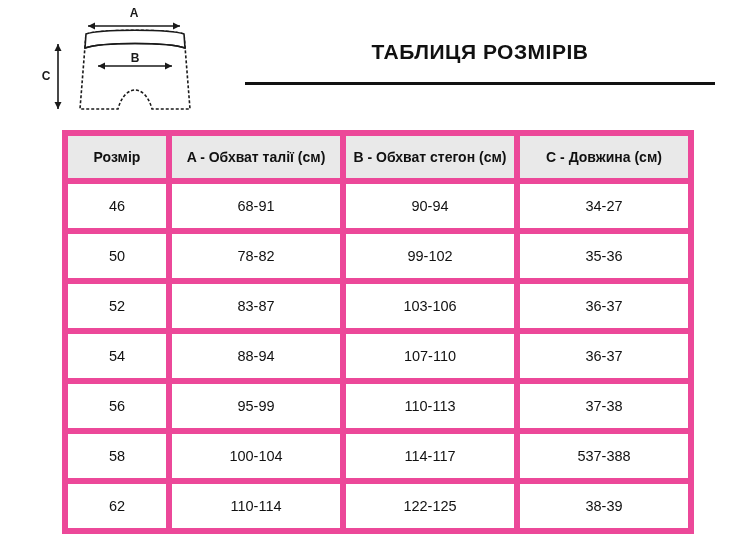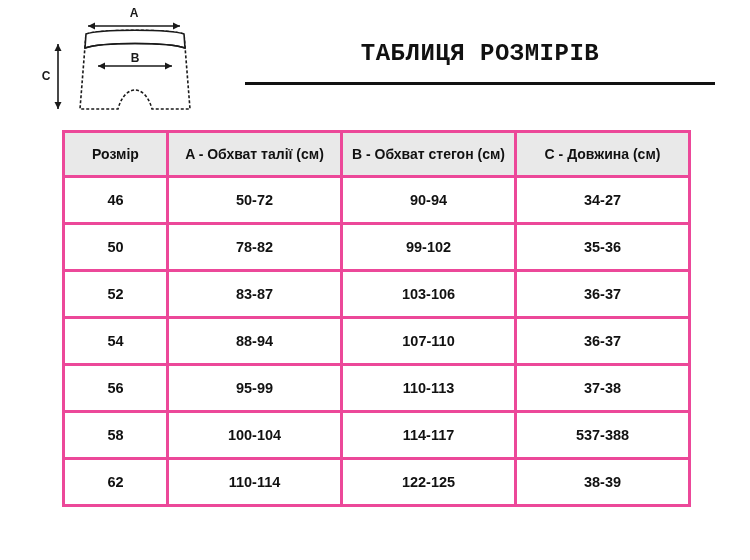--- a/index.html
+++ b/index.html
@@ -35,25 +35,24 @@
     width: 200px;
     height: 120px;
   }
 
   .title {
     position: absolute;
     left: 245px;
     top: 40px;
     width: 470px;
     text-align: center;
-    font-size: 24px;
+    font-size: 21px;
     font-weight: bold;
     letter-spacing: 0.5px;
     color: #111111;
-    font-family: Liberation Mono, monospace;
   }
 
   .title-rule {
     position: absolute;
     left: 245px;
     top: 82px;
     width: 470px;
     height: 3px;
     background: #111111;
   }
@@ -67,37 +66,37 @@
   }
 
   table.size-table {
     border-collapse: collapse;
     width: 626px;
     table-layout: fixed;
   }
 
   table.size-table th,
   table.size-table td {
-    border: 3px solid #ec4899;
+    border: 6px solid #ec4899;
     text-align: center;
     font-size: 14.5px;
     color: #111111;
   }
 
   table.size-table th {
     background: #e9e9e9;
     font-weight: bold;
     height: 42px;
     font-size: 14px;
     padding: 0 4px;
   }
 
   table.size-table td {
     height: 42px;
-    font-weight: bold;
+    font-weight: normal;
     background: #ffffff;
   }
 
   col.c0 { width: 104px; }
   col.c1 { width: 174px; }
   col.c2 { width: 174px; }
   col.c3 { width: 174px; }
 
   
   .shorts-svg { display: block; }
@@ -157,21 +156,21 @@
         <tr>
           <th>Розмір</th>
           <th>A - Обхват талії (см)</th>
           <th>B - Обхват стегон (см)</th>
           <th>C - Довжина (см)</th>
         </tr>
       </thead>
       <tbody>
         <tr>
           <td>46</td>
-          <td>50-72</td>
+          <td>68-91</td>
           <td>90-94</td>
           <td>34-27</td>
         </tr>
         <tr>
           <td>50</td>
           <td>78-82</td>
           <td>99-102</td>
           <td>35-36</td>
         </tr>
         <tr>

